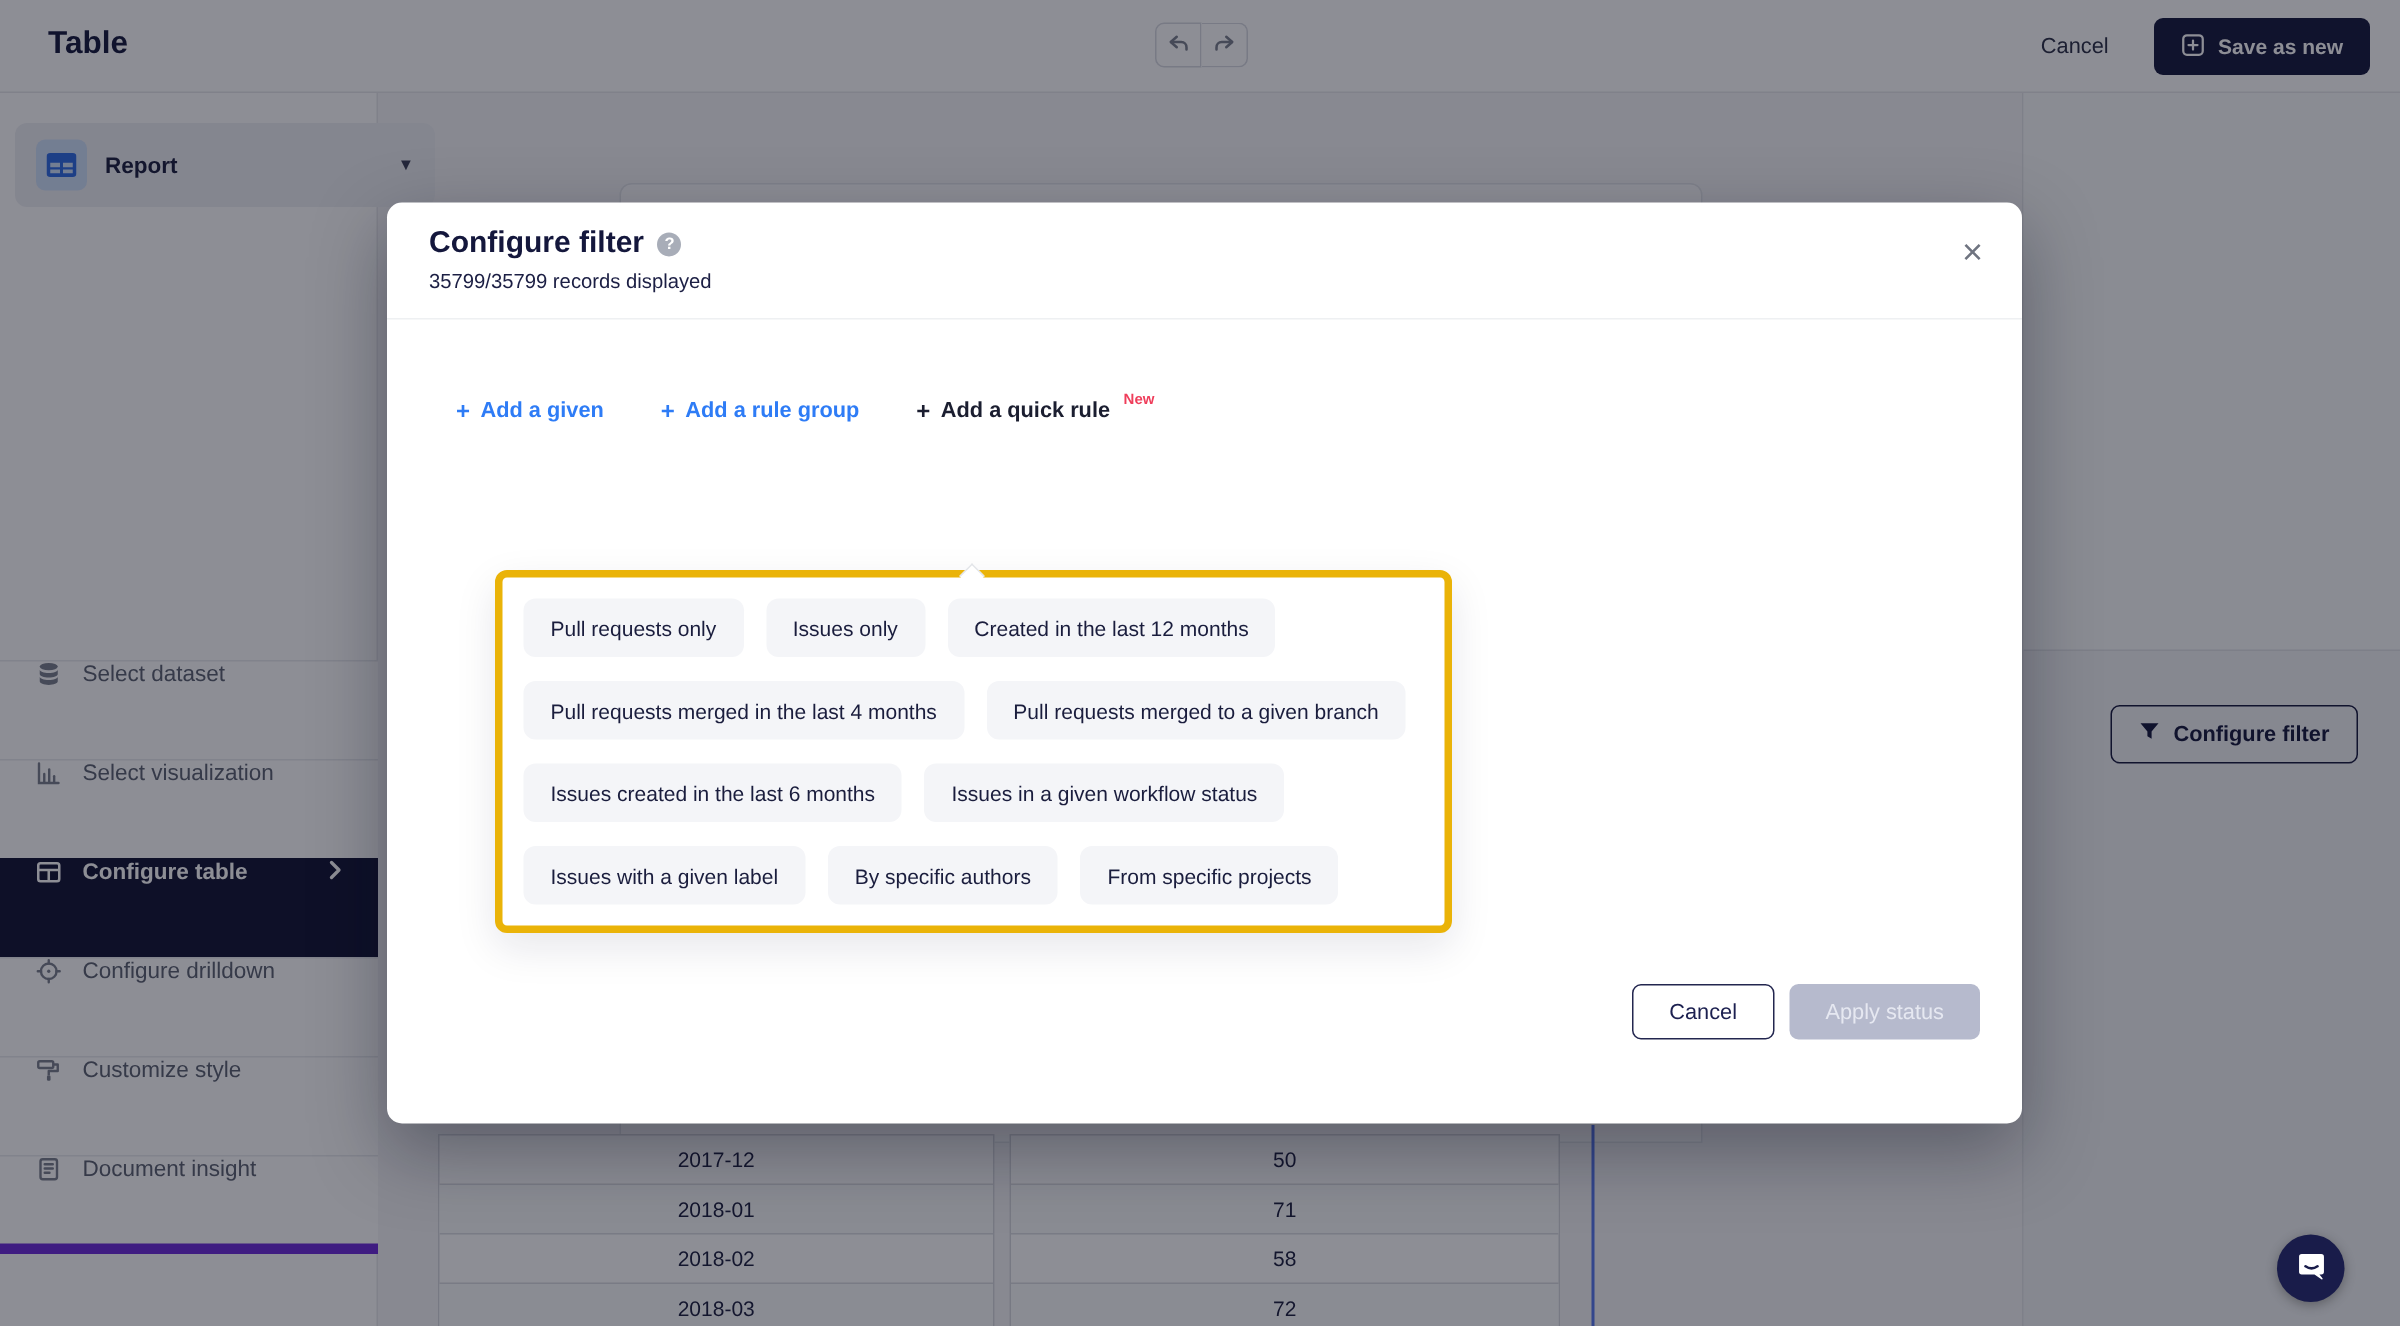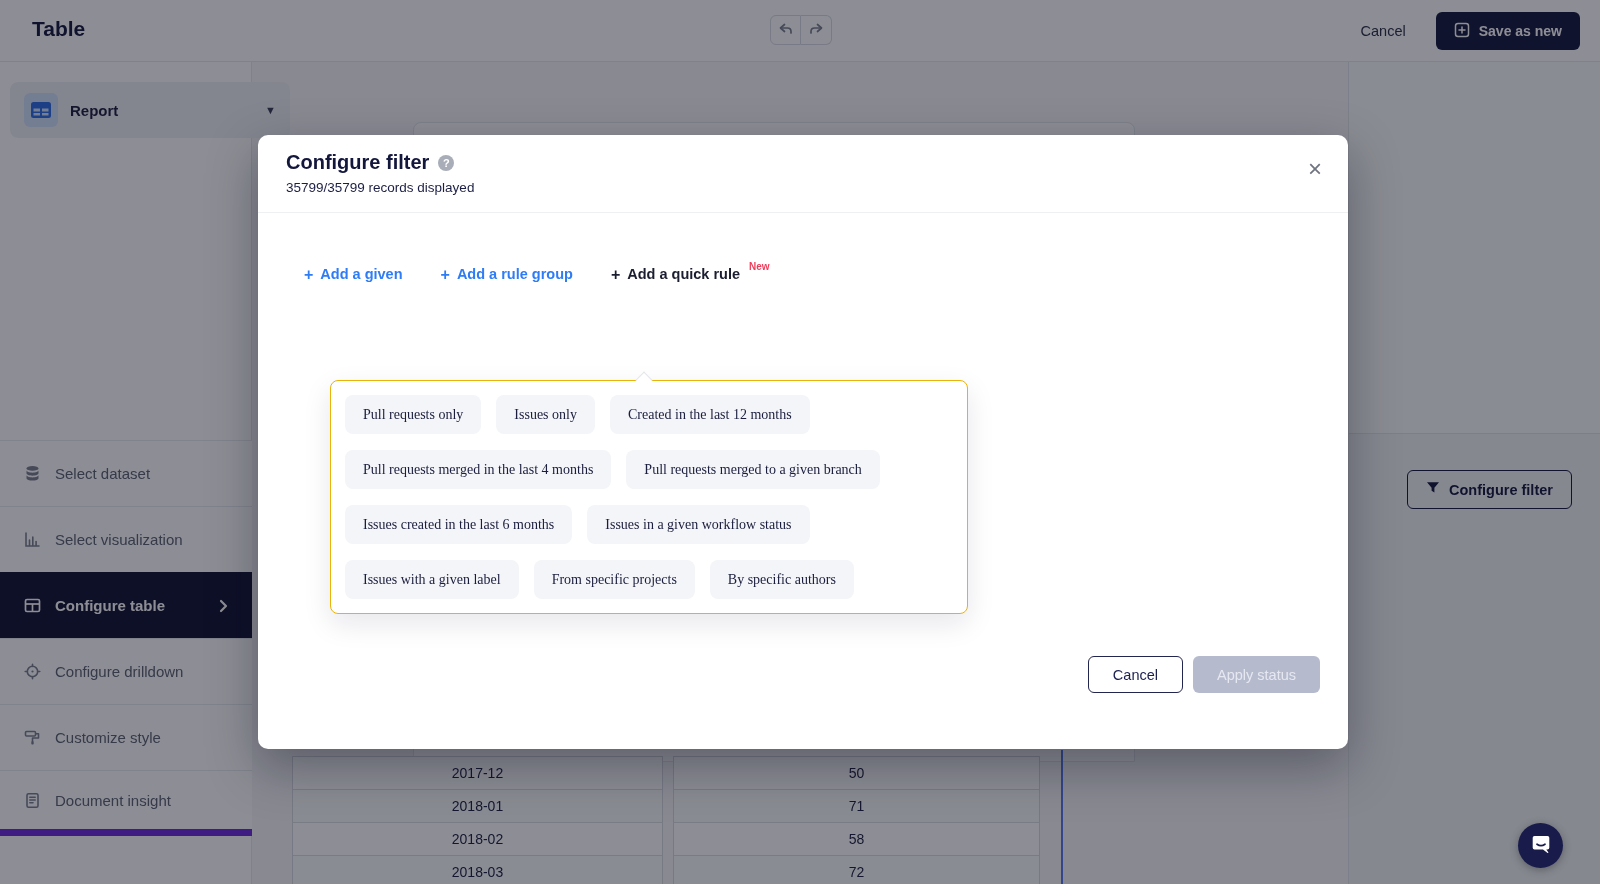--- a/index.html
+++ b/index.html
@@ -23,21 +23,21 @@
 
   
   .sidebar { position:absolute; left:0; top:62px; width:252px; height:822px; background:#ffffff;
              border-right:1px solid #e6e7ea; z-index:1; }
   .report-select { position:absolute; left:10px; top:20px; width:280px; height:56px; background:#eff0f4;
                    border-radius:8px; display:flex; align-items:center; padding:0 14px; gap:12px; cursor:pointer; }
   .report-tile { width:34px; height:34px; border-radius:6px; background:#cfe0f9; display:flex; align-items:center; justify-content:center; }
   .report-label { font-size:15px; font-weight:700; color:#1a1d3d; }
   .report-caret { margin-left:auto; font-size:11px; color:#3a3e55; }
   .side-items { position:absolute; left:0; top:378px; width:252px; }
-  .side-item { height:66px; display:flex; align-items:center; gap:14px; padding:0 24px;
+  .side-item { height:66px; display:flex; align-items:flex-start; gap:14px; padding:0 24px;
                border-top:1px solid #e9eaee; color:#5b6170; font-size:15px; cursor:pointer; background:#fff; }
   .side-item:last-child { border-bottom:7px solid #6d28d9; }
   .side-item .sicon { display:flex; color:#7a7f8c; }
   .side-item.active { background:#101232; color:#ffffff; font-weight:700; border-top-color:#101232; }
   .side-item.active .sicon { color:#ffffff; }
   .side-item .chev { margin-left:auto; display:flex; }
 
   
   .content { position:absolute; inset:0; z-index:0; background:#f5f6f8; }
   .bg-card { position:absolute; left:413px; top:122px; width:722px; height:640px; background:#fdfdfe;
@@ -73,22 +73,22 @@
                  font-weight:300; color:#6f7480; cursor:pointer; line-height:1; font-family:inherit; }
   .modal-body { position:relative; height:508px; }
   .rule-links { display:flex; align-items:center; gap:38px; padding:53px 0 0 46px; }
   .rule-link { background:none; border:none; font-family:inherit; font-size:14.5px; font-weight:600;
                color:#2e7cf6; display:flex; align-items:flex-start; gap:7px; cursor:pointer; }
   .rule-link .plus { font-size:16px; font-weight:700; line-height:1.1; }
   .rule-link.dark { color:#1b1e30; }
   .new-badge { font-size:10px; font-weight:700; color:#ef3e5b; position:relative; top:-5px; margin-left:2px; }
 
   .quick-popover { position:absolute; left:72px; top:167px; width:638px; background:#ffffff;
-                   border:1px solid #eab308; border-radius:8px; box-shadow:0 10px 28px rgba(20,23,60,0.10);
-                   padding:14px;font-family:Liberation Serif, serif; }
+                   border:5px solid #eab308; border-radius:8px; box-shadow:0 10px 28px rgba(20,23,60,0.10);
+                   padding:14px; }
   .notch { position:absolute; left:307px; top:-7px; width:12px; height:12px; background:#fff;
            border-left:1px solid #e3e5e9; border-top:1px solid #e3e5e9; transform:rotate(45deg); }
   .chip-row { display:flex; gap:15px; margin-bottom:16px; }
   .chip-row:last-child { margin-bottom:0; }
   .chip { height:39px; padding:0 18px; background:#f4f5f8; border:none; border-radius:8px;
           font-family:inherit; font-size:14px; color:#1a1d3d; cursor:pointer; white-space:nowrap; }
 
   .modal-footer { position:absolute; right:28px; bottom:28px; display:flex; gap:10px; }
   .cancel-btn { height:37px; padding:0 24px; background:#fff; border:1px solid #23264f; border-radius:6px;
                 color:#1c2050; font-size:14.5px; font-family:inherit; cursor:pointer; }
@@ -292,22 +292,22 @@
         <div class="chip-row">
           <button class="chip">Pull requests merged in the last 4 months</button>
           <button class="chip">Pull requests merged to a given branch</button>
         </div>
         <div class="chip-row">
           <button class="chip">Issues created in the last 6 months</button>
           <button class="chip">Issues in a given workflow status</button>
         </div>
         <div class="chip-row">
           <button class="chip">Issues with a given label</button>
+          <button class="chip">By specific authors</button>
           <button class="chip">From specific projects</button>
-          <button class="chip">By specific authors</button>
         </div>
       </div>
 
       <div class="modal-footer">
         <button class="cancel-btn">Cancel</button>
         <button class="apply-btn" disabled="">Apply status</button>
       </div>
     </div>
   </section>
 

